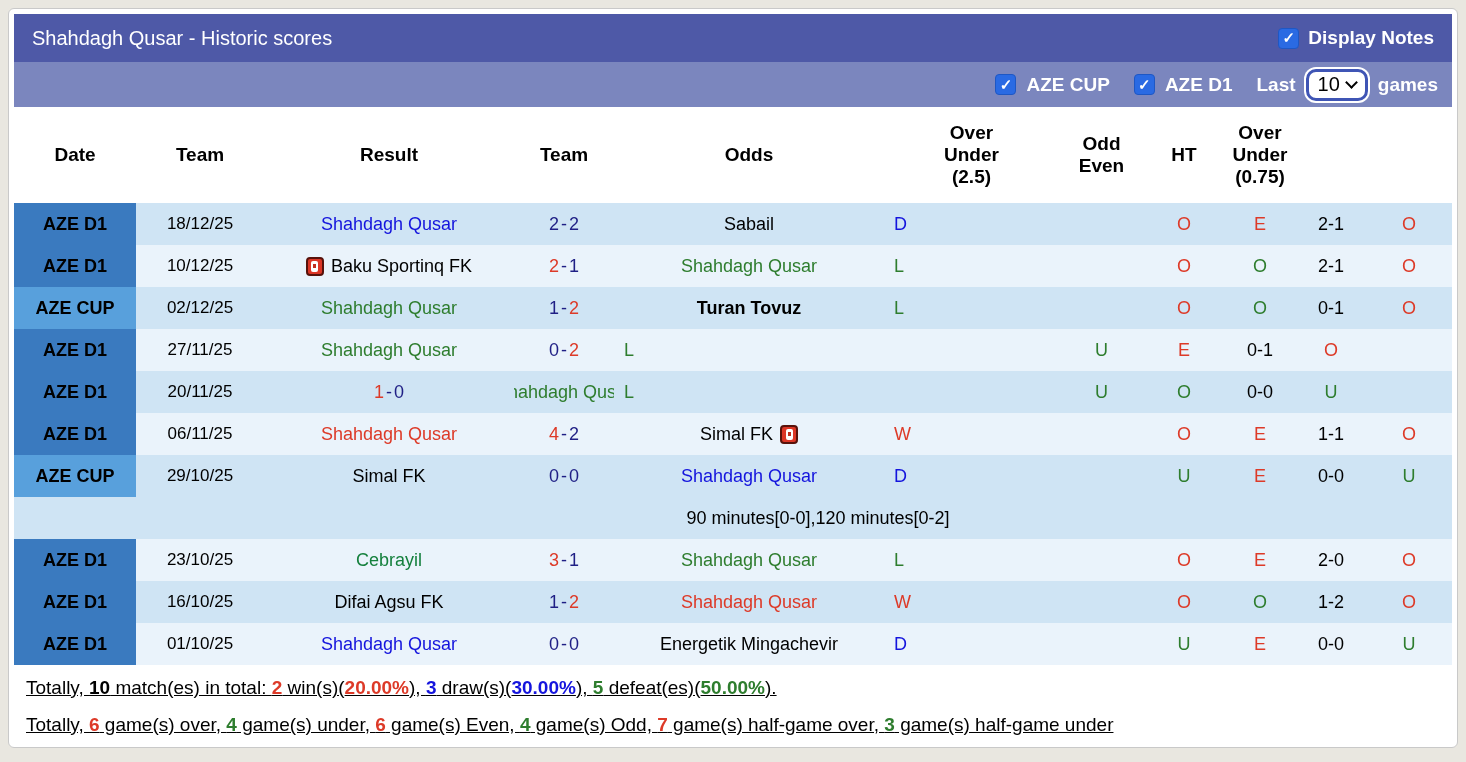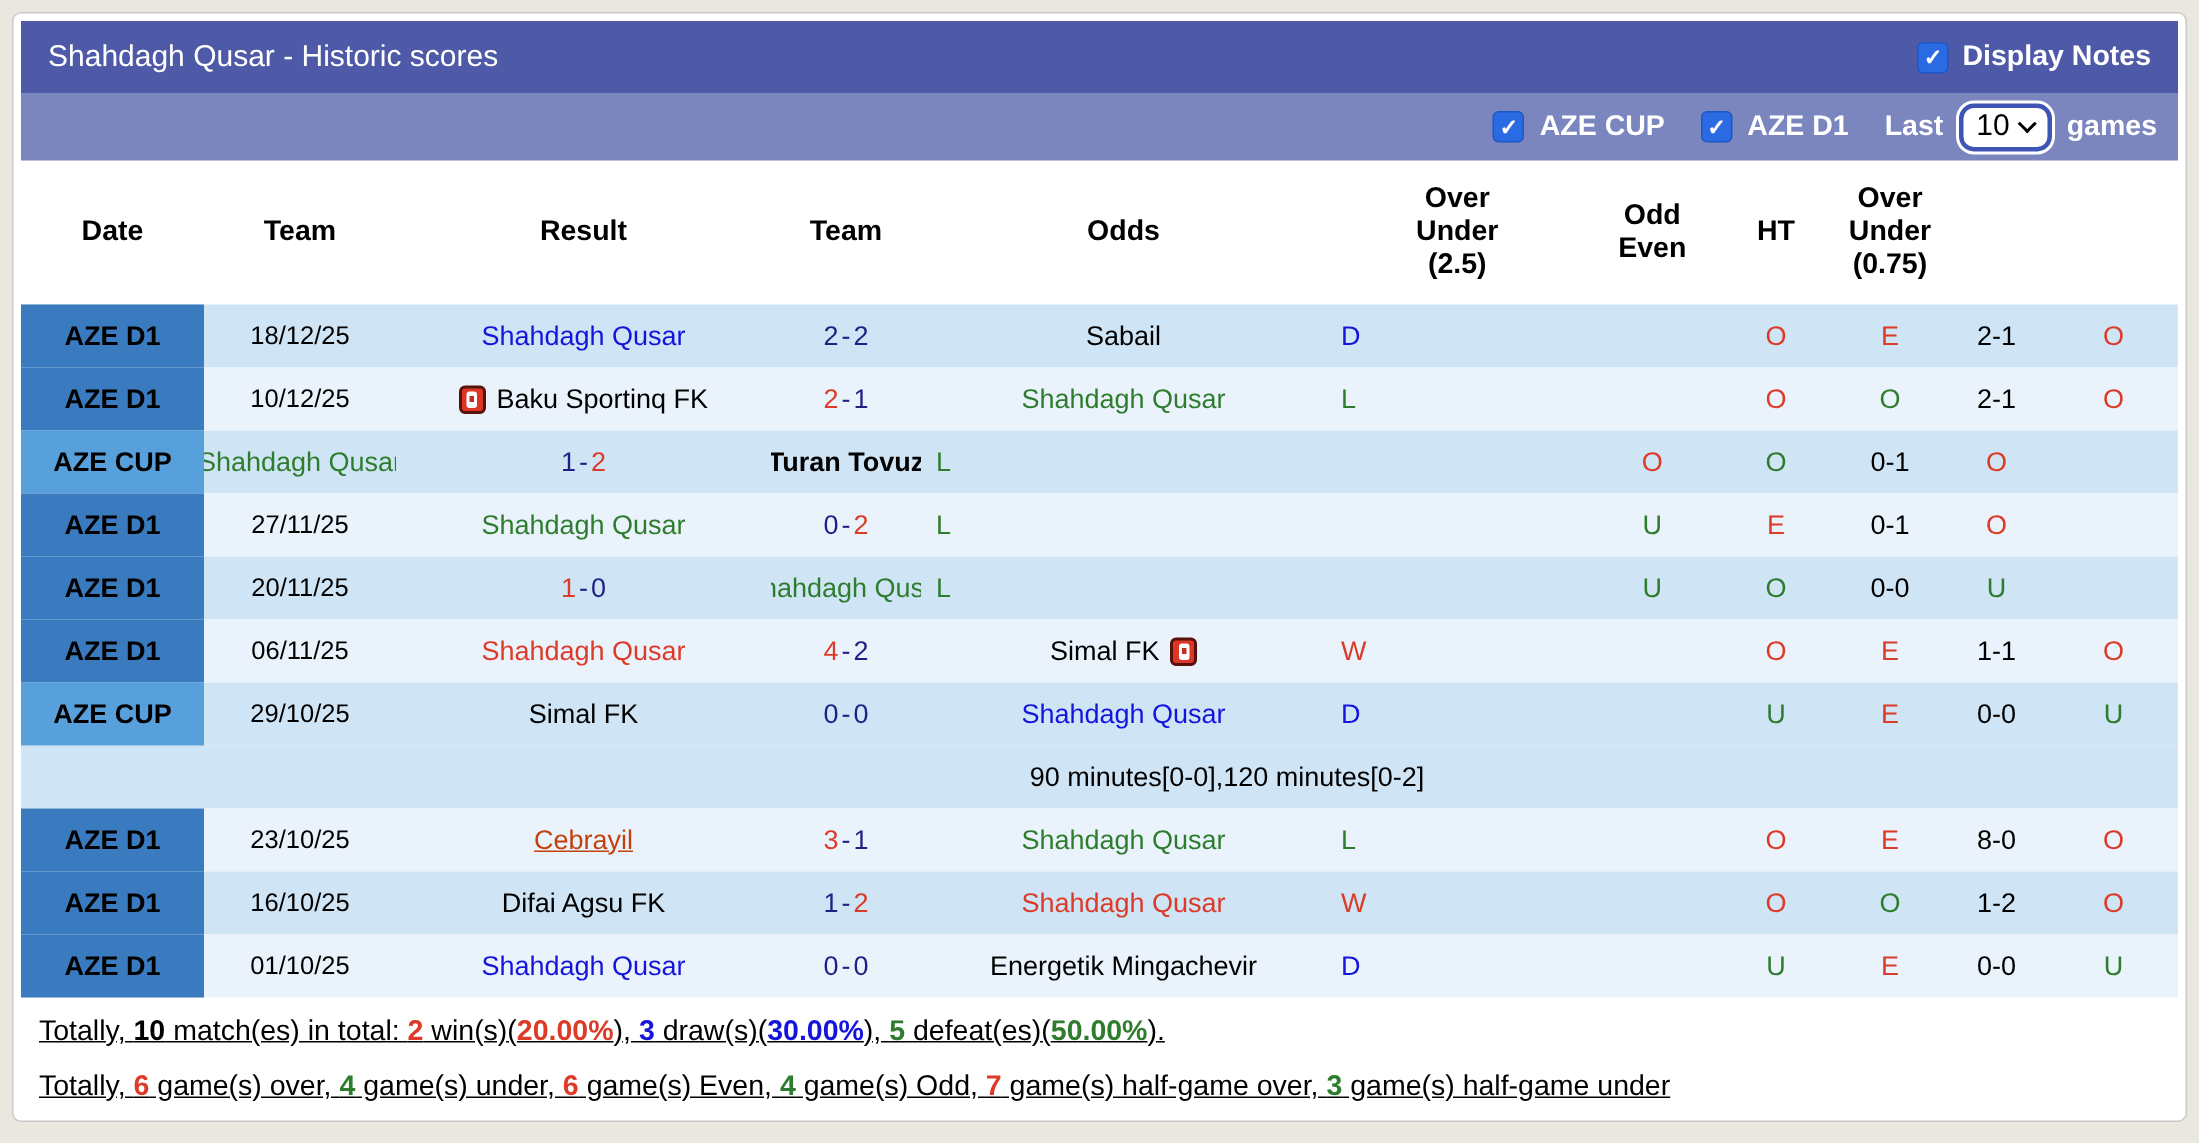--- a/index.html
+++ b/index.html
@@ -194,20 +194,21 @@
           <span style="color: rgb(46, 125, 46);">L</span>
         </div>
         <div class="cell odds"></div>
         <div class="cell" style="color: rgb(221, 58, 40);">O</div>
         <div class="cell" style="color: rgb(46, 125, 46);">O</div>
         <div class="cell ht">2-1</div>
         <div class="cell" style="color: rgb(221, 58, 40);">O</div>
       </div>
       <div class="grid trow dark">
         <div class="cell badge cup">AZE CUP</div>
+        <div class="cell date">02/12/25</div>
         <div class="cell team">
           <span class="team-gap">
             <span style="color: rgb(46, 125, 46);">Shahdagh Qusar</span>
           </span>
         </div>
         <div class="cell result">
           <span style="color: rgb(31, 31, 133);">1</span>
           <span style="color: rgb(31, 31, 133);">-</span>
           <span style="color: rgb(221, 58, 40);">2</span>
         </div>
@@ -325,40 +326,40 @@
         <div class="cell" style="color: rgb(221, 58, 40);">E</div>
         <div class="cell ht">0-0</div>
         <div class="cell" style="color: rgb(46, 125, 46);">U</div>
       </div>
       <div class="noterow">90 minutes[0-0],120 minutes[0-2]</div>
       <div class="grid trow light">
         <div class="cell badge d1">AZE D1</div>
         <div class="cell date">23/10/25</div>
         <div class="cell team">
           <span class="team-gap">
-            <span style="color: #c2410c; text-decoration: underline;">Cebrayil</span>
+            <span style="color: #15803d;">Cebrayil</span>
           </span>
         </div>
         <div class="cell result">
           <span style="color: rgb(221, 58, 40);">3</span>
           <span style="color: rgb(31, 31, 133);">-</span>
           <span style="color: rgb(31, 31, 133);">1</span>
         </div>
         <div class="cell team">
           <span class="team-gap">
             <span style="color: rgb(46, 125, 46);">Shahdagh Qusar</span>
           </span>
         </div>
         <div class="cell handicap">
           <span style="color: rgb(46, 125, 46);">L</span>
         </div>
         <div class="cell odds"></div>
         <div class="cell" style="color: rgb(221, 58, 40);">O</div>
         <div class="cell" style="color: rgb(221, 58, 40);">E</div>
-        <div class="cell ht">8-0</div>
+        <div class="cell ht">2-0</div>
         <div class="cell" style="color: rgb(221, 58, 40);">O</div>
       </div>
       <div class="grid trow dark">
         <div class="cell badge d1">AZE D1</div>
         <div class="cell date">16/10/25</div>
         <div class="cell team">
           <span class="team-gap">
             <span style="color: rgb(0, 0, 0);">Difai Agsu FK</span>
           </span>
         </div>

